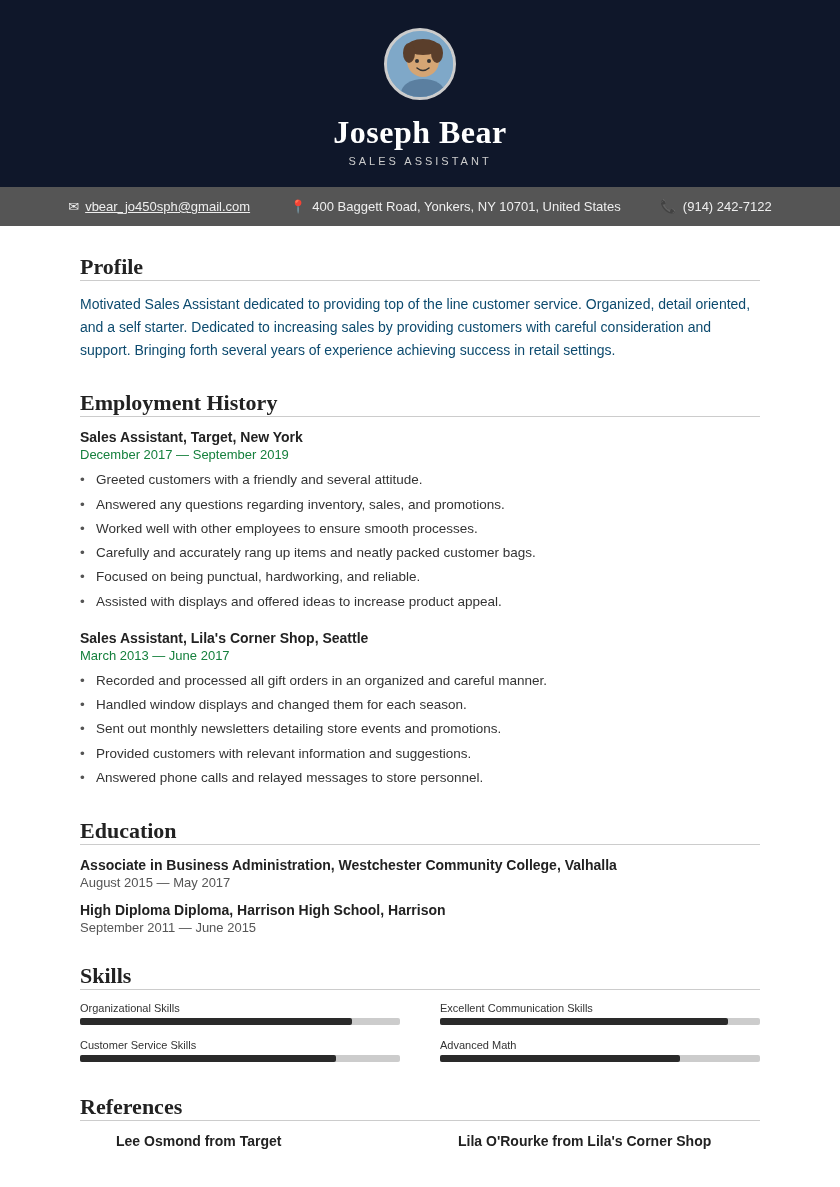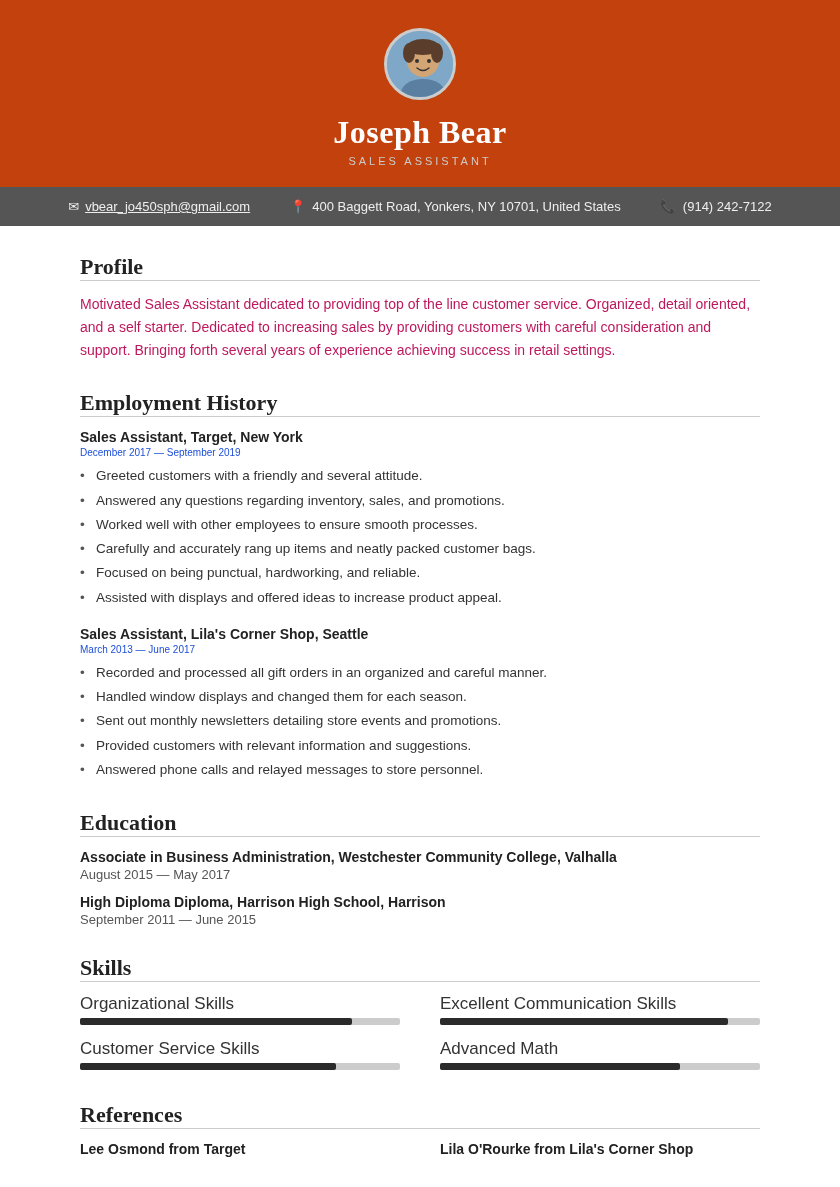--- a/index.html
+++ b/index.html
@@ -6,21 +6,21 @@
     body {
       font-family: Georgia, 'Times New Roman', serif;
       background: #fff;
       color: #222;
       width: 840px;
       min-height: 1187px;
     }
 
     
     .header {
-      background: #c2410c;
+      background: #0f172a;
       color: #fff;
       text-align: center;
       padding: 28px 8px 20px;
     }
     .avatar-wrapper {
       margin-bottom: 10px;
     }
     .avatar {
       width: 72px;
       height: 72px;
@@ -86,34 +86,34 @@
       font-family: Georgia, serif;
       border-bottom: 1px solid #ccc;
       padding-bottom: 0;
       margin-bottom: 12px;
     }
 
     
     .profile-text {
       font-size: 14px;
       line-height: 1.65;
-      color: #be185d;
+      color: #0c4a6e;
       font-family: Arial, sans-serif;
     }
 
     
     .job-title {
       font-weight: bold;
       font-size: 14px;
       font-family: Arial, sans-serif;
       margin-bottom: 2px;
     }
     .job-date {
-      font-size: 10px;
-      color: #1d4ed8;
+      font-size: 13px;
+      color: #15803d;
       font-family: Arial, sans-serif;
       margin-bottom: 6px;
     }
     .job-bullets {
       list-style: none;
       padding: 0;
       margin-bottom: 16px;
     }
     .job-bullets li {
       font-size: 13.5px;
@@ -147,21 +147,21 @@
     
     .skills-grid {
       display: grid;
       grid-template-columns: 1fr 1fr;
       gap: 10px 40px;
     }
     .skill-item {
       margin-bottom: 4px;
     }
     .skill-label {
-      font-size: 17px;
+      font-size: 11px;
       font-family: Arial, sans-serif;
       margin-bottom: 4px;
       color: #333;
     }
     .skill-bar-bg {
       background: #ccc;
       height: 7px;
       border-radius: 2px;
       width: 100%;
     }
@@ -169,20 +169,21 @@
       background: #2a2a2a;
       height: 7px;
       border-radius: 2px;
     }
 
     
     .references-grid {
       display: grid;
       grid-template-columns: 1fr 1fr;
       gap: 10px 40px;
+      margin-left: 36px;
     }
     .ref-name {
       font-weight: bold;
       font-size: 14px;
       font-family: Arial, sans-serif;
     }
   </style>
 </head>
 <body>
 

